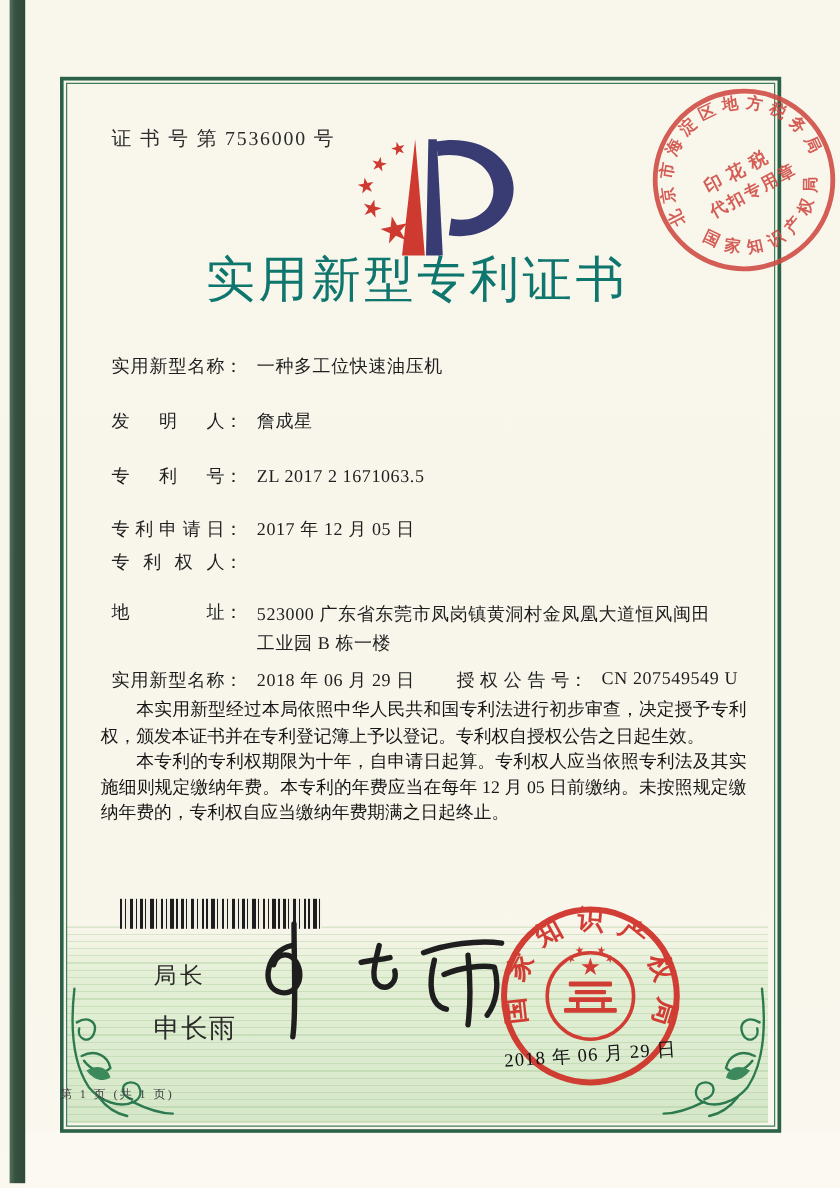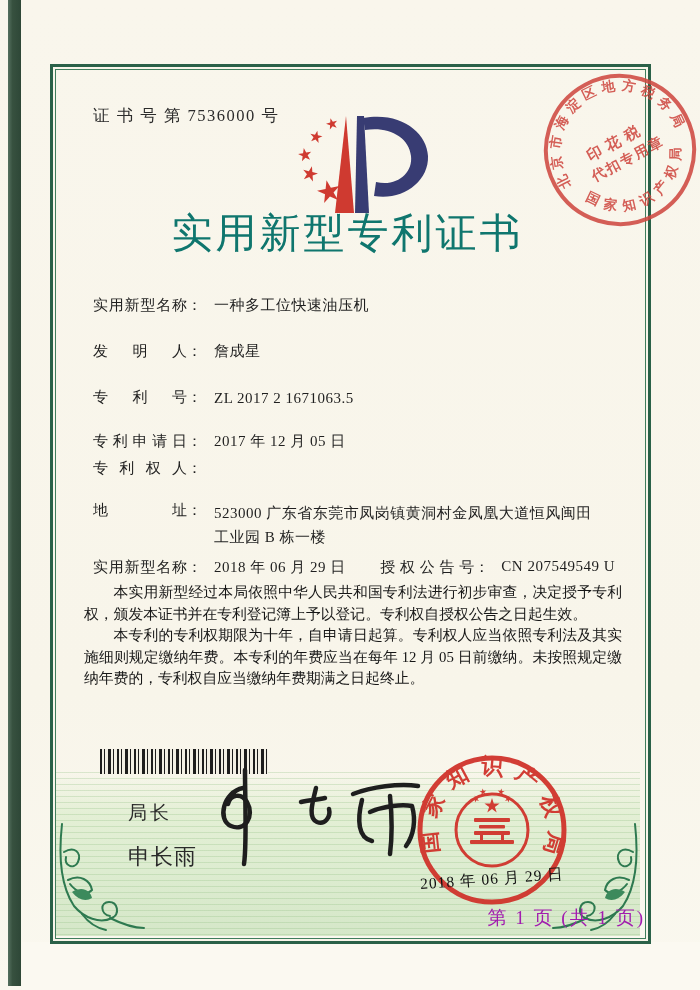--- a/index.html
+++ b/index.html
@@ -42,22 +42,22 @@
   .sig-name{position:absolute;left:128px;top:842px;font-size:22px;letter-spacing:1px;
     font-family:"Liberation Sans","DejaVu Sans",sans-serif;color:#2a2a2a;}
   .sig-hand{position:absolute;left:213px;top:760px;}
   .seal{position:absolute;left:412px;top:748px;}
   .seal-date{position:absolute;left:408px;top:869px;width:168px;text-align:center;
     font-size:15.5px;color:#101010;transform:rotate(-4deg);letter-spacing:1px;}
   .tax-stamp{position:absolute;left:540px;top:68px;}
   .flourish{position:absolute;}
   .fl-left{left:54px;top:822px;}
   .fl-right{left:551px;top:822px;}
-  .footer{position:absolute;left:50px;width:595px;top:905px;text-align:right;
-    font-size:19px;letter-spacing:2px;color:#a21caf;}
+  .footer{position:absolute;left:50px;width:595px;top:905px;text-align:left;
+    font-size:10px;letter-spacing:2px;color:#404040;}
   svg text{font-family:"Liberation Serif","DejaVu Serif",serif;}
 </style>
 </head>
 <body>
 
 <svg width="0" height="0" style="position:absolute" aria-hidden="true">
   <defs>
     <path id="star" d="M0,-1 L0.225,-0.309 L0.951,-0.309 L0.363,0.118 L0.588,0.809 L0,0.382 L-0.588,0.809 L-0.363,0.118 L-0.951,-0.309 L-0.225,-0.309 Z"></path>
   </defs>
 </svg>

